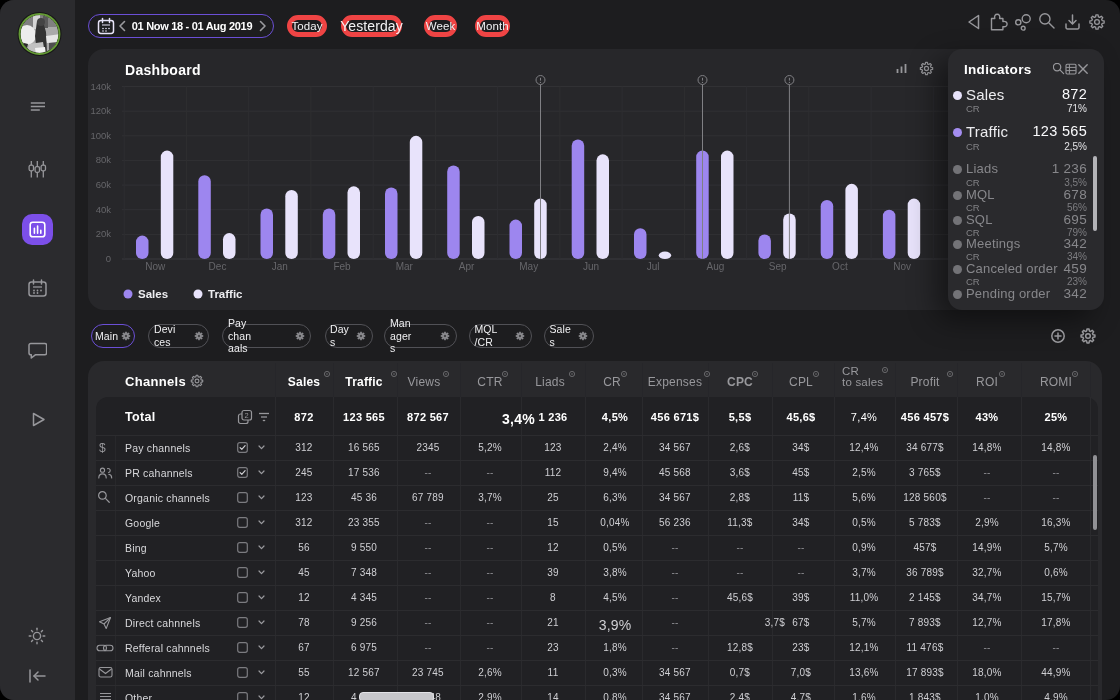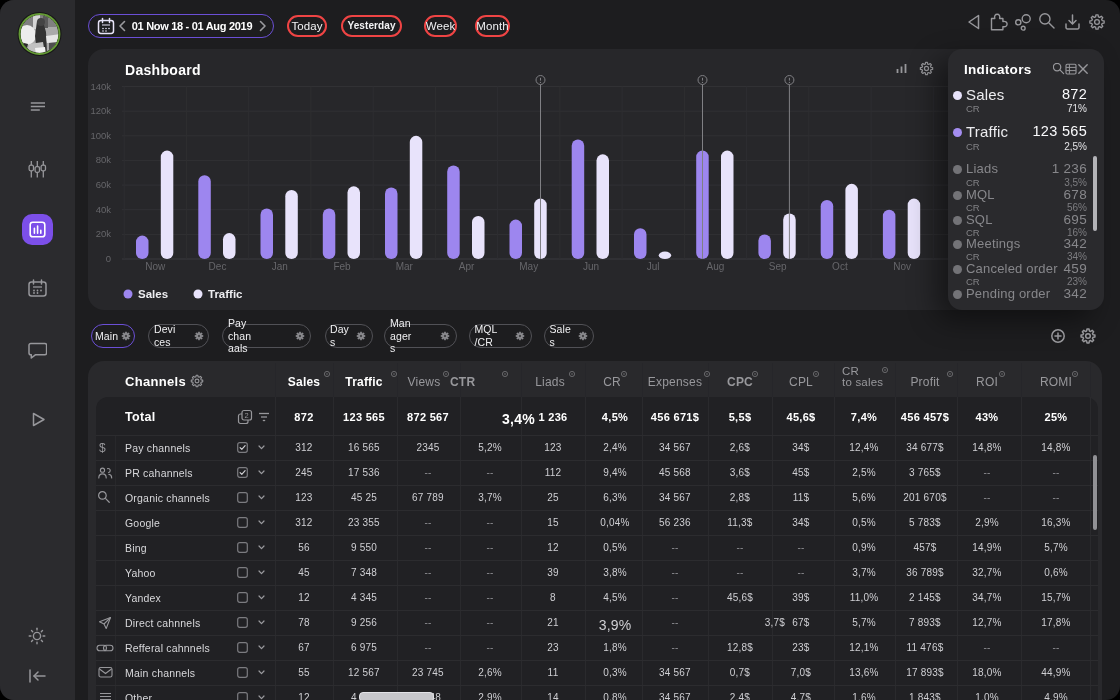--- a/index.html
+++ b/index.html
@@ -1,18 +1,18 @@
 <!DOCTYPE html>
 <html><head><meta charset="utf-8"><style>
 *{margin:0;padding:0;box-sizing:border-box}
 html,body{width:1120px;height:700px;background:#000;overflow:hidden}
 body{font-family:"Liberation Sans",sans-serif;-webkit-font-smoothing:antialiased;}
 .app{position:absolute;left:0;top:0;width:1120px;height:700px;background:#1d1d1f;border-radius:14px;overflow:hidden}
 .abs{position:absolute}
-.pill{position:absolute;border:2px solid #ef4444;border-radius:12px;color:#f2f2f4;display:flex;align-items:center;justify-content:center}
+.pill{position:absolute;border:5px solid #ef4444;border-radius:12px;color:#f2f2f4;display:flex;align-items:center;justify-content:center}
 </style></head><body>
 <div class="app">
 <div class="abs" style="left:0;top:0;width:75px;height:700px;background:#2b2b2e"></div>
 <svg style="position:absolute;left:13px;top:8px" width="53" height="53" viewBox="0 0 53 53" fill="none">
 <defs>
         <clipPath id="avc">
           <circle cx="26.5" cy="26" r="18.8"></circle>
         </clipPath>
       </defs>
 <circle cx="26.5" cy="26" r="22" fill="#161616"></circle>
@@ -98,21 +98,21 @@
       <circle cx="9" cy="14" r="0.8" fill="#e8e4f8"></circle>
     </svg>
 <svg style="position:absolute;left:118px;top:20px" width="9" height="12" viewBox="0 0 9 12" fill="none">
       <path d="M6.5 1.5 L2 6 L6.5 10.5" stroke="#9a9a9e" stroke-width="1.6" stroke-linecap="round" stroke-linejoin="round"></path>
     </svg>
 <div class="abs" style="left:129px;top:19.5px;width:126px;text-align:center;font-size:11px;font-weight:700;color:#fff;letter-spacing:-0.3px;white-space:nowrap">01 Now 18 - 01 Aug 2019</div>
 <svg style="position:absolute;left:258px;top:20px" width="9" height="12" viewBox="0 0 9 12" fill="none">
       <path d="M2.5 1.5 L7 6 L2.5 10.5" stroke="#9a9a9e" stroke-width="1.6" stroke-linecap="round" stroke-linejoin="round"></path>
     </svg>
 <div class="pill" style="left:287px;top:14.5px;width:40px;height:22px;font-size:11.5px;font-weight:400;letter-spacing:0.1px">Today</div>
-<div class="pill" style="left:341px;top:14.5px;width:61px;height:22px;font-size:10px;font-weight:700;letter-spacing:0.1px">Yesterday</div>
+<div class="pill" style="left:341px;top:14.5px;width:61px;height:22px;font-size:14px;font-weight:400;letter-spacing:0.1px">Yesterday</div>
 <div class="pill" style="left:424px;top:14.5px;width:33px;height:22px;font-size:11.5px;font-weight:400;letter-spacing:0.1px">Week</div>
 <div class="pill" style="left:475px;top:14.5px;width:35px;height:22px;font-size:11.5px;font-weight:400;letter-spacing:0.1px">Month</div>
 <svg style="position:absolute;left:965px;top:13px" width="18" height="18" viewBox="0 0 18 18" fill="none">
       <path d="M13.5 2.5 L4 9 L13.5 15.5 Z" stroke="#97979b" stroke-width="1.5" stroke-linejoin="round"></path>
     </svg>
 <svg style="position:absolute;left:989px;top:13px" width="19" height="18" viewBox="0 0 19 18" fill="none">
       <path d="M2.5 5.5 L5.8 5.5 C5 2.8 6.4 1.3 8.2 1.3 C10 1.3 11.4 2.8 10.6 5.5 L13.9 5.5 L13.9 8.6 C16.6 7.9 18.1 9.3 18.1 11.1 C18.1 12.9 16.6 14.3 13.9 13.6 L13.9 16.7 L2.5 16.7 Z" stroke="#97979b" stroke-width="1.4" stroke-linejoin="round"></path>
     </svg>
 <svg style="position:absolute;left:1014px;top:13px" width="19" height="19" viewBox="0 0 19 19" fill="none">
       <circle cx="12.2" cy="5.8" r="4" stroke="#97979b" stroke-width="1.4"></circle>
@@ -265,21 +265,21 @@
 <div class="abs" style="left:79px;top:127.5px;width:60px;text-align:right;font-size:10px;color:#7d7d81">3,5%</div>
 <div class="abs" style="left:5px;top:141.5px;width:9px;height:9px;border-radius:50%;background:#737377"></div>
 <div class="abs" style="left:18px;top:137.94px;font-size:13px;color:#87878b;letter-spacing:0.2px">MQL</div>
 <div class="abs" style="left:39px;top:137.63px;width:100px;text-align:right;font-size:13.5px;color:#87878b;letter-spacing:0.3px">678</div>
 <div class="abs" style="left:18px;top:152.5px;font-size:9.5px;color:#828286">CR</div>
 <div class="abs" style="left:79px;top:152.5px;width:60px;text-align:right;font-size:10px;color:#7d7d81">56%</div>
 <div class="abs" style="left:5px;top:166.5px;width:9px;height:9px;border-radius:50%;background:#737377"></div>
 <div class="abs" style="left:18px;top:162.94px;font-size:13px;color:#87878b;letter-spacing:0.2px">SQL</div>
 <div class="abs" style="left:39px;top:162.63px;width:100px;text-align:right;font-size:13.5px;color:#87878b;letter-spacing:0.3px">695</div>
 <div class="abs" style="left:18px;top:178.0px;font-size:9.5px;color:#828286">CR</div>
-<div class="abs" style="left:79px;top:178.0px;width:60px;text-align:right;font-size:10px;color:#7d7d81">16%</div>
+<div class="abs" style="left:79px;top:178.0px;width:60px;text-align:right;font-size:10px;color:#7d7d81">79%</div>
 <div class="abs" style="left:5px;top:191.0px;width:9px;height:9px;border-radius:50%;background:#737377"></div>
 <div class="abs" style="left:18px;top:187.44px;font-size:13px;color:#87878b;letter-spacing:0.2px">Meetings</div>
 <div class="abs" style="left:39px;top:187.13px;width:100px;text-align:right;font-size:13.5px;color:#87878b;letter-spacing:0.3px">342</div>
 <div class="abs" style="left:18px;top:202.0px;font-size:9.5px;color:#828286">CR</div>
 <div class="abs" style="left:79px;top:202.0px;width:60px;text-align:right;font-size:10px;color:#7d7d81">34%</div>
 <div class="abs" style="left:5px;top:216.0px;width:9px;height:9px;border-radius:50%;background:#737377"></div>
 <div class="abs" style="left:18px;top:212.44px;font-size:13px;color:#87878b;letter-spacing:0.2px">Canceled order</div>
 <div class="abs" style="left:39px;top:212.13px;width:100px;text-align:right;font-size:13.5px;color:#87878b;letter-spacing:0.3px">459</div>
 <div class="abs" style="left:18px;top:227.0px;font-size:9.5px;color:#828286">CR</div>
 <div class="abs" style="left:79px;top:227.0px;width:60px;text-align:right;font-size:10px;color:#7d7d81">23%</div>
@@ -375,21 +375,21 @@
 <div class="abs" style="left:324px;top:375px;width:80px;text-align:center;font-size:12px;font-weight:700;color:#fff;letter-spacing:0.2px">Traffic</div>
 <svg style="position:absolute;left:390px;top:370px" width="8" height="8" viewBox="0 0 8 8" fill="none">
       <circle cx="4" cy="4" r="2.6" stroke="#6e6e72" stroke-width="0.9"></circle>
       <circle cx="4" cy="4" r="0.8" fill="#6e6e72"></circle>
     </svg>
 <div class="abs" style="left:384px;top:375px;width:80px;text-align:center;font-size:12px;font-weight:400;color:#98989c;letter-spacing:0.2px">Views</div>
 <svg style="position:absolute;left:442px;top:370px" width="8" height="8" viewBox="0 0 8 8" fill="none">
       <circle cx="4" cy="4" r="2.6" stroke="#6e6e72" stroke-width="0.9"></circle>
       <circle cx="4" cy="4" r="0.8" fill="#6e6e72"></circle>
     </svg>
-<div class="abs" style="left:450px;top:375px;width:80px;text-align:left;font-size:12px;font-weight:700;color:#98989c;letter-spacing:0.2px">CTR</div>
+<div class="abs" style="left:450px;top:375px;width:80px;text-align:center;font-size:12px;font-weight:400;color:#98989c;letter-spacing:0.2px">CTR</div>
 <svg style="position:absolute;left:501px;top:370px" width="8" height="8" viewBox="0 0 8 8" fill="none">
       <circle cx="4" cy="4" r="2.6" stroke="#6e6e72" stroke-width="0.9"></circle>
       <circle cx="4" cy="4" r="0.8" fill="#6e6e72"></circle>
     </svg>
 <div class="abs" style="left:510px;top:375px;width:80px;text-align:center;font-size:12px;font-weight:400;color:#98989c;letter-spacing:0.2px">Liads</div>
 <svg style="position:absolute;left:568px;top:370px" width="8" height="8" viewBox="0 0 8 8" fill="none">
       <circle cx="4" cy="4" r="2.6" stroke="#6e6e72" stroke-width="0.9"></circle>
       <circle cx="4" cy="4" r="0.8" fill="#6e6e72"></circle>
     </svg>
 <div class="abs" style="left:572px;top:375px;width:80px;text-align:center;font-size:12px;font-weight:400;color:#98989c;letter-spacing:0.2px">CR</div>
@@ -445,21 +445,21 @@
     </svg>
 <div class="abs" style="left:259px;top:411px;width:90px;text-align:center;font-size:11px;font-weight:700;color:#fff;letter-spacing:0.3px">872</div>
 <div class="abs" style="left:319px;top:411px;width:90px;text-align:center;font-size:11px;font-weight:700;color:#fff;letter-spacing:0.3px">123 565</div>
 <div class="abs" style="left:383px;top:411px;width:90px;text-align:center;font-size:11px;font-weight:700;color:#fff;letter-spacing:0.3px">872 567</div>
 <div class="abs" style="left:445px;top:411px;width:90px;text-align:right;font-size:14px;font-weight:700;color:#fff;letter-spacing:0.3px">3,4%</div>
 <div class="abs" style="left:508px;top:411px;width:90px;text-align:center;font-size:11px;font-weight:700;color:#fff;letter-spacing:0.3px">1 236</div>
 <div class="abs" style="left:570px;top:411px;width:90px;text-align:center;font-size:11px;font-weight:700;color:#fff;letter-spacing:0.3px">4,5%</div>
 <div class="abs" style="left:630px;top:411px;width:90px;text-align:center;font-size:11px;font-weight:700;color:#fff;letter-spacing:0.3px">456 671$</div>
 <div class="abs" style="left:695px;top:411px;width:90px;text-align:center;font-size:11px;font-weight:700;color:#fff;letter-spacing:0.3px">5,5$</div>
 <div class="abs" style="left:756px;top:411px;width:90px;text-align:center;font-size:11px;font-weight:700;color:#fff;letter-spacing:0.3px">45,6$</div>
-<div class="abs" style="left:819px;top:411px;width:90px;text-align:center;font-size:11px;font-weight:700;color:#fff;letter-spacing:0.3px">7,4%</div>
+<div class="abs" style="left:819px;top:411px;width:90px;text-align:center;font-size:11px;font-weight:400;color:#fff;letter-spacing:0.3px">7,4%</div>
 <div class="abs" style="left:880px;top:411px;width:90px;text-align:center;font-size:11px;font-weight:700;color:#fff;letter-spacing:0.3px">456 457$</div>
 <div class="abs" style="left:942px;top:411px;width:90px;text-align:center;font-size:11px;font-weight:700;color:#fff;letter-spacing:0.3px">43%</div>
 <div class="abs" style="left:1011px;top:411px;width:90px;text-align:center;font-size:11px;font-weight:700;color:#fff;letter-spacing:0.3px">25%</div>
 <div class="abs" style="left:115px;top:435px;width:1px;height:265px;background:#28282b"></div>
 <div class="abs" style="left:96px;top:435px;width:1002px;height:1px;background:#2c2c2f"></div>
 <div class="abs" style="left:99px;top:440.5px;font-size:12px;color:#97979b">$</div>
 <div class="abs" style="left:125px;top:441.5px;font-size:10.5px;color:#d8d8db;letter-spacing:0.2px">Pay channels</div>
 <svg style="position:absolute;left:237px;top:442.0px" width="11" height="11" viewBox="0 0 11 11" fill="none">
       <rect x="0.7" y="0.7" width="9.6" height="9.6" rx="2" stroke="#7c7c80" stroke-width="1.2"></rect>
       <path d="M3.1 5.6 L4.8 7.3 L8.1 3.6" stroke="#cfcfd3" stroke-width="1.2" stroke-linecap="round" stroke-linejoin="round"></path>
@@ -514,30 +514,30 @@
       <line x1="7.640000000000001" y1="7.640000000000001" x2="11.24" y2="11.24" stroke="#97979b" stroke-width="1.2" stroke-linecap="round"></line>
     </svg>
 <div class="abs" style="left:125px;top:491.5px;font-size:10.5px;color:#d8d8db;letter-spacing:0.2px">Organic channels</div>
 <svg style="position:absolute;left:237px;top:492.0px" width="11" height="11" viewBox="0 0 11 11" fill="none">
       <rect x="0.7" y="0.7" width="9.6" height="9.6" rx="2" stroke="#7c7c80" stroke-width="1.2"></rect>
     </svg>
 <svg style="position:absolute;left:258px;top:495.0px" width="7" height="6" viewBox="0 0 7 6" fill="none">
       <path d="M1 1 L3.5 3.7 L6 1" stroke="#9a9a9e" stroke-width="1.2" stroke-linecap="round" stroke-linejoin="round"></path>
     </svg>
 <div class="abs" style="left:259px;top:492.0px;width:90px;text-align:center;font-size:10px;color:#cfcfd3;letter-spacing:0.2px">123</div>
-<div class="abs" style="left:319px;top:492.0px;width:90px;text-align:center;font-size:10px;color:#cfcfd3;letter-spacing:0.2px">45 25</div>
+<div class="abs" style="left:319px;top:492.0px;width:90px;text-align:center;font-size:10px;color:#cfcfd3;letter-spacing:0.2px">45 36</div>
 <div class="abs" style="left:383px;top:492.0px;width:90px;text-align:center;font-size:10px;color:#cfcfd3;letter-spacing:0.2px">67 789</div>
 <div class="abs" style="left:445px;top:492.0px;width:90px;text-align:center;font-size:10px;color:#cfcfd3;letter-spacing:0.2px">3,7%</div>
 <div class="abs" style="left:508px;top:492.0px;width:90px;text-align:center;font-size:10px;color:#cfcfd3;letter-spacing:0.2px">25</div>
 <div class="abs" style="left:570px;top:492.0px;width:90px;text-align:center;font-size:10px;color:#cfcfd3;letter-spacing:0.2px">6,3%</div>
 <div class="abs" style="left:630px;top:492.0px;width:90px;text-align:center;font-size:10px;color:#cfcfd3;letter-spacing:0.2px">34 567</div>
 <div class="abs" style="left:695px;top:492.0px;width:90px;text-align:center;font-size:10px;color:#cfcfd3;letter-spacing:0.2px">2,8$</div>
 <div class="abs" style="left:756px;top:492.0px;width:90px;text-align:center;font-size:10px;color:#cfcfd3;letter-spacing:0.2px">11$</div>
 <div class="abs" style="left:819px;top:492.0px;width:90px;text-align:center;font-size:10px;color:#cfcfd3;letter-spacing:0.2px">5,6%</div>
-<div class="abs" style="left:880px;top:492.0px;width:90px;text-align:center;font-size:10px;color:#cfcfd3;letter-spacing:0.2px">201 670$</div>
+<div class="abs" style="left:880px;top:492.0px;width:90px;text-align:center;font-size:10px;color:#cfcfd3;letter-spacing:0.2px">128 560$</div>
 <div class="abs" style="left:942px;top:492.0px;width:90px;text-align:center;font-size:10px;color:#8e8e92;letter-spacing:0.2px">--</div>
 <div class="abs" style="left:1011px;top:492.0px;width:90px;text-align:center;font-size:10px;color:#8e8e92;letter-spacing:0.2px">--</div>
 <div class="abs" style="left:96px;top:510px;width:1002px;height:1px;background:#2c2c2f"></div>
 <div class="abs" style="left:125px;top:516.5px;font-size:10.5px;color:#d8d8db;letter-spacing:0.2px">Google</div>
 <svg style="position:absolute;left:237px;top:517.0px" width="11" height="11" viewBox="0 0 11 11" fill="none">
       <rect x="0.7" y="0.7" width="9.6" height="9.6" rx="2" stroke="#7c7c80" stroke-width="1.2"></rect>
     </svg>
 <svg style="position:absolute;left:258px;top:520.0px" width="7" height="6" viewBox="0 0 7 6" fill="none">
       <path d="M1 1 L3.5 3.7 L6 1" stroke="#9a9a9e" stroke-width="1.2" stroke-linecap="round" stroke-linejoin="round"></path>
     </svg>
@@ -665,21 +665,21 @@
 <div class="abs" style="left:756px;top:642.0px;width:90px;text-align:center;font-size:10px;color:#cfcfd3;letter-spacing:0.2px">23$</div>
 <div class="abs" style="left:819px;top:642.0px;width:90px;text-align:center;font-size:10px;color:#cfcfd3;letter-spacing:0.2px">12,1%</div>
 <div class="abs" style="left:880px;top:642.0px;width:90px;text-align:center;font-size:10px;color:#cfcfd3;letter-spacing:0.2px">11 476$</div>
 <div class="abs" style="left:942px;top:642.0px;width:90px;text-align:center;font-size:10px;color:#8e8e92;letter-spacing:0.2px">--</div>
 <div class="abs" style="left:1011px;top:642.0px;width:90px;text-align:center;font-size:10px;color:#8e8e92;letter-spacing:0.2px">--</div>
 <div class="abs" style="left:96px;top:660px;width:1002px;height:1px;background:#2c2c2f"></div>
 <svg style="position:absolute;left:98px;top:666.0px" width="15" height="12" viewBox="0 0 15 12" fill="none">
       <rect x="1" y="1.5" width="13" height="9.5" rx="1.8" stroke="#97979b" stroke-width="1.1"></rect>
       <path d="M1.5 3 L7.5 7.5 L13.5 3" stroke="#97979b" stroke-width="1.1"></path>
     </svg>
-<div class="abs" style="left:125px;top:666.5px;font-size:10.5px;color:#d8d8db;letter-spacing:0.2px">Main channels</div>
+<div class="abs" style="left:125px;top:666.5px;font-size:10.5px;color:#d8d8db;letter-spacing:0.2px">Mail cahnnels</div>
 <svg style="position:absolute;left:237px;top:667.0px" width="11" height="11" viewBox="0 0 11 11" fill="none">
       <rect x="0.7" y="0.7" width="9.6" height="9.6" rx="2" stroke="#7c7c80" stroke-width="1.2"></rect>
     </svg>
 <svg style="position:absolute;left:258px;top:670.0px" width="7" height="6" viewBox="0 0 7 6" fill="none">
       <path d="M1 1 L3.5 3.7 L6 1" stroke="#9a9a9e" stroke-width="1.2" stroke-linecap="round" stroke-linejoin="round"></path>
     </svg>
 <div class="abs" style="left:259px;top:667.0px;width:90px;text-align:center;font-size:10px;color:#cfcfd3;letter-spacing:0.2px">55</div>
 <div class="abs" style="left:319px;top:667.0px;width:90px;text-align:center;font-size:10px;color:#cfcfd3;letter-spacing:0.2px">12 567</div>
 <div class="abs" style="left:383px;top:667.0px;width:90px;text-align:center;font-size:10px;color:#cfcfd3;letter-spacing:0.2px">23 745</div>
 <div class="abs" style="left:445px;top:667.0px;width:90px;text-align:center;font-size:10px;color:#cfcfd3;letter-spacing:0.2px">2,6%</div>

